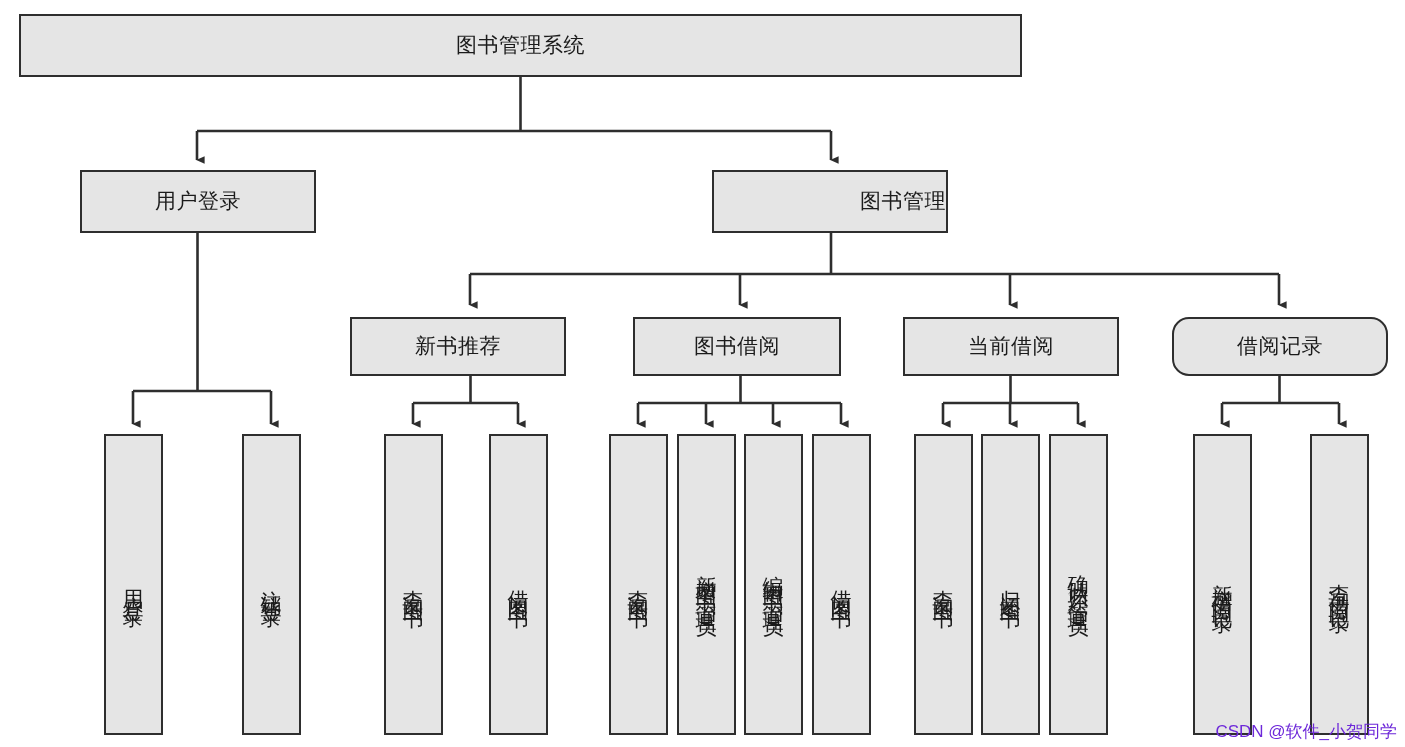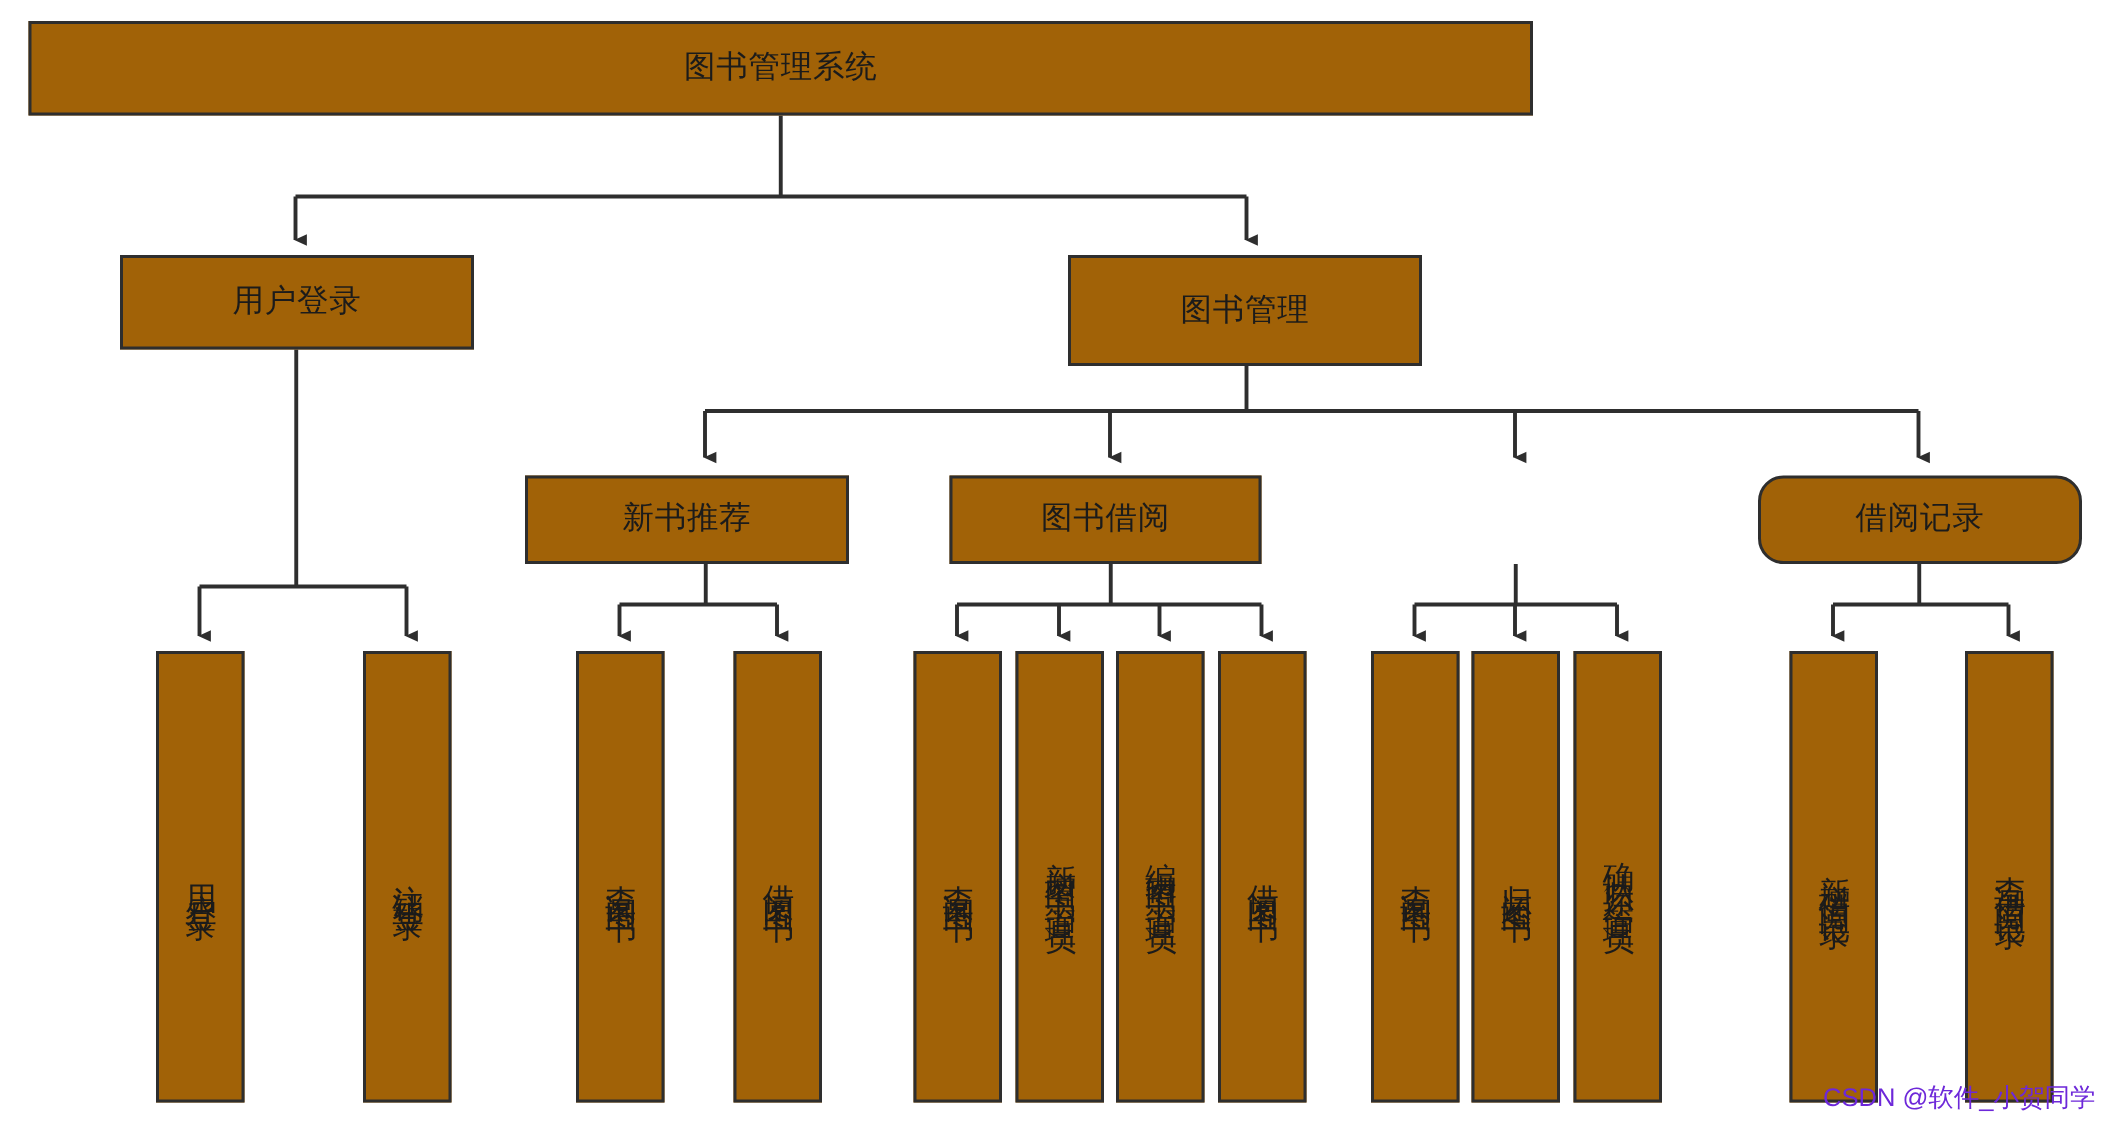--- a/index.html
+++ b/index.html
@@ -23,21 +23,21 @@
     position: absolute;
     left: 0;
     top: 0;
     width: 1405px;
     height: 747px;
   }
   .node {
     position: absolute;
     box-sizing: border-box;
     border: 2px solid #2e2e2e;
-    background: #a16207;
+    background: #e5e5e5;
     display: flex;
     align-items: center;
     justify-content: center;
     color: #1b1b1b;
     z-index: 2;
   }
   .node-label {
     display: block;
     line-height: 1.18;
     letter-spacing: 0.5px;
@@ -129,30 +129,33 @@
     </g>
   </svg>
 
   <div class="node h" style="left:19px; top:14px; width:1003px; height:63px;">
     <span class="node-label">图书管理系统</span>
   </div>
 
   <div class="node h" style="left:80px; top:170px; width:236px; height:63px;">
     <span class="node-label">用户登录</span>
   </div>
-  <div class="node h" style="left:712px; top:170px; width:236px; height:74px;">
+  <div class="node h" style="left:712px; top:170px; width:236px; height:63px;justify-content:flex-end;">
     <span class="node-label">图书管理</span>
   </div>
 
   <div class="node h" style="left:350px; top:317px; width:216px; height:59px;">
     <span class="node-label">新书推荐</span>
   </div>
   <div class="node h" style="left:633px; top:317px; width:208px; height:59px;justify-content:center;">
     <span class="node-label">图书借阅</span>
   </div>
+  <div class="node h" style="left:903px; top:317px; width:216px; height:59px;">
+    <span class="node-label">当前借阅</span>
+  </div>
   <div class="node h" style="left:1172px; top:317px; width:216px; height:59px;border-radius:17px;">
     <span class="node-label">借阅记录</span>
   </div>
 
   <div class="node v" style="left:104px; top:434px; width:59px; height:301px;">
     <span class="node-label">用户登录</span>
   </div>
   <div class="node v" style="left:242px; top:434px; width:59px; height:301px;">
     <span class="node-label">注销登录</span>
   </div>

